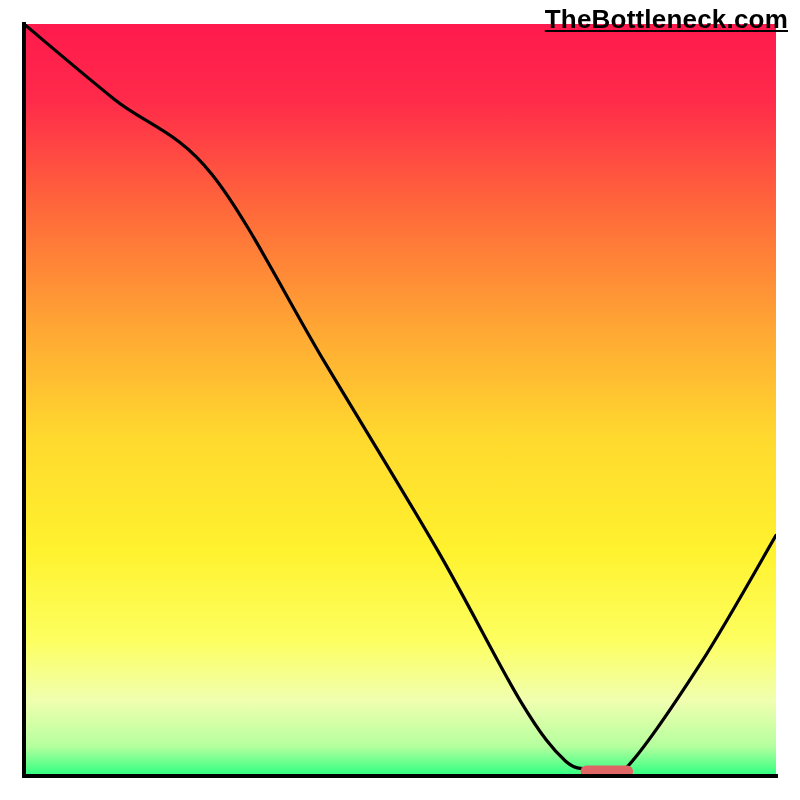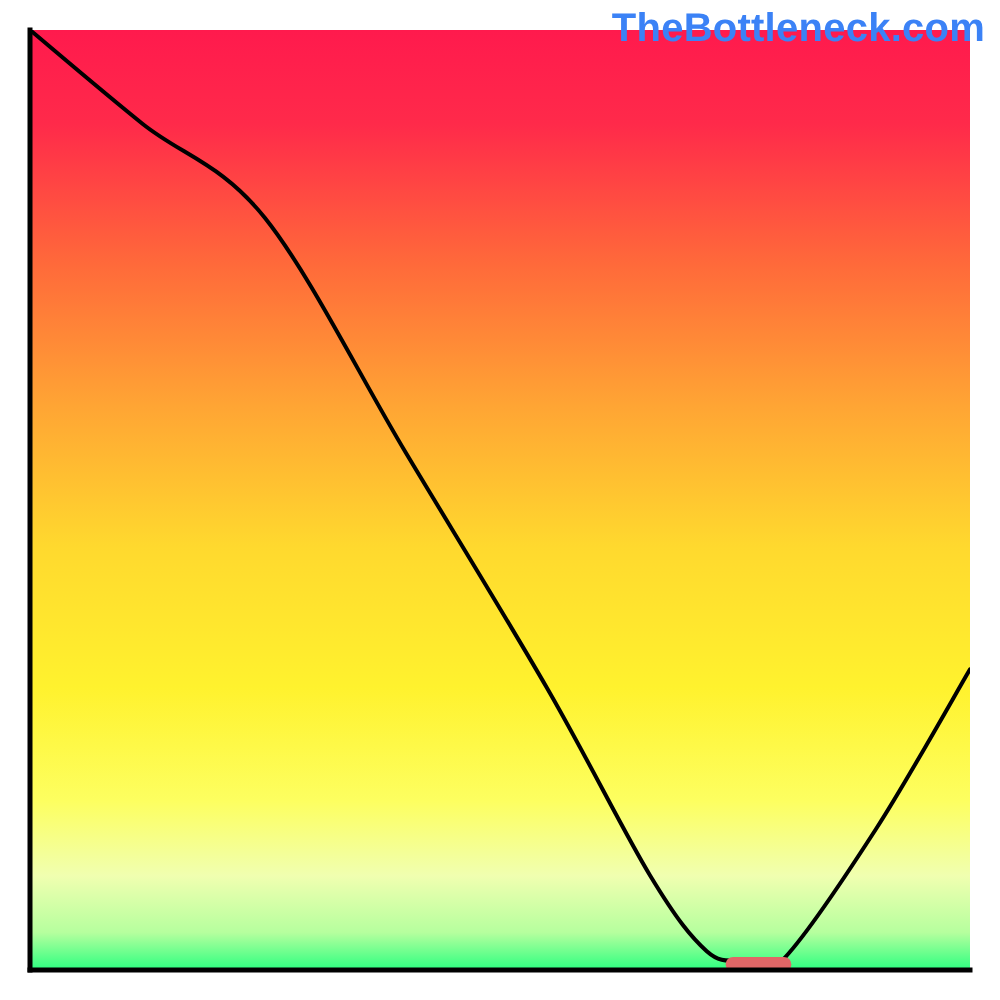--- a/index.html
+++ b/index.html
@@ -13,25 +13,26 @@
   .canvas {
     position: relative;
     width: 800px;
     height: 800px;
     background: #ffffff;
   }
   .watermark {
     position: absolute;
     top: 4px;
     right: 12px;
-    font-size: 32px;
+    font-size: 26px;
     font-weight: 600;
-    color: #3b82f6;
+    color: #000000;
     letter-spacing: 0.2px;
     z-index: 40;
+    text-decoration: underline;
   }
   .plot-area {
     position: absolute;
     left: 24px;
     top: 24px;
     width: 752px;
     height: 752px;
     overflow: hidden;
     z-index: 10;
   }

